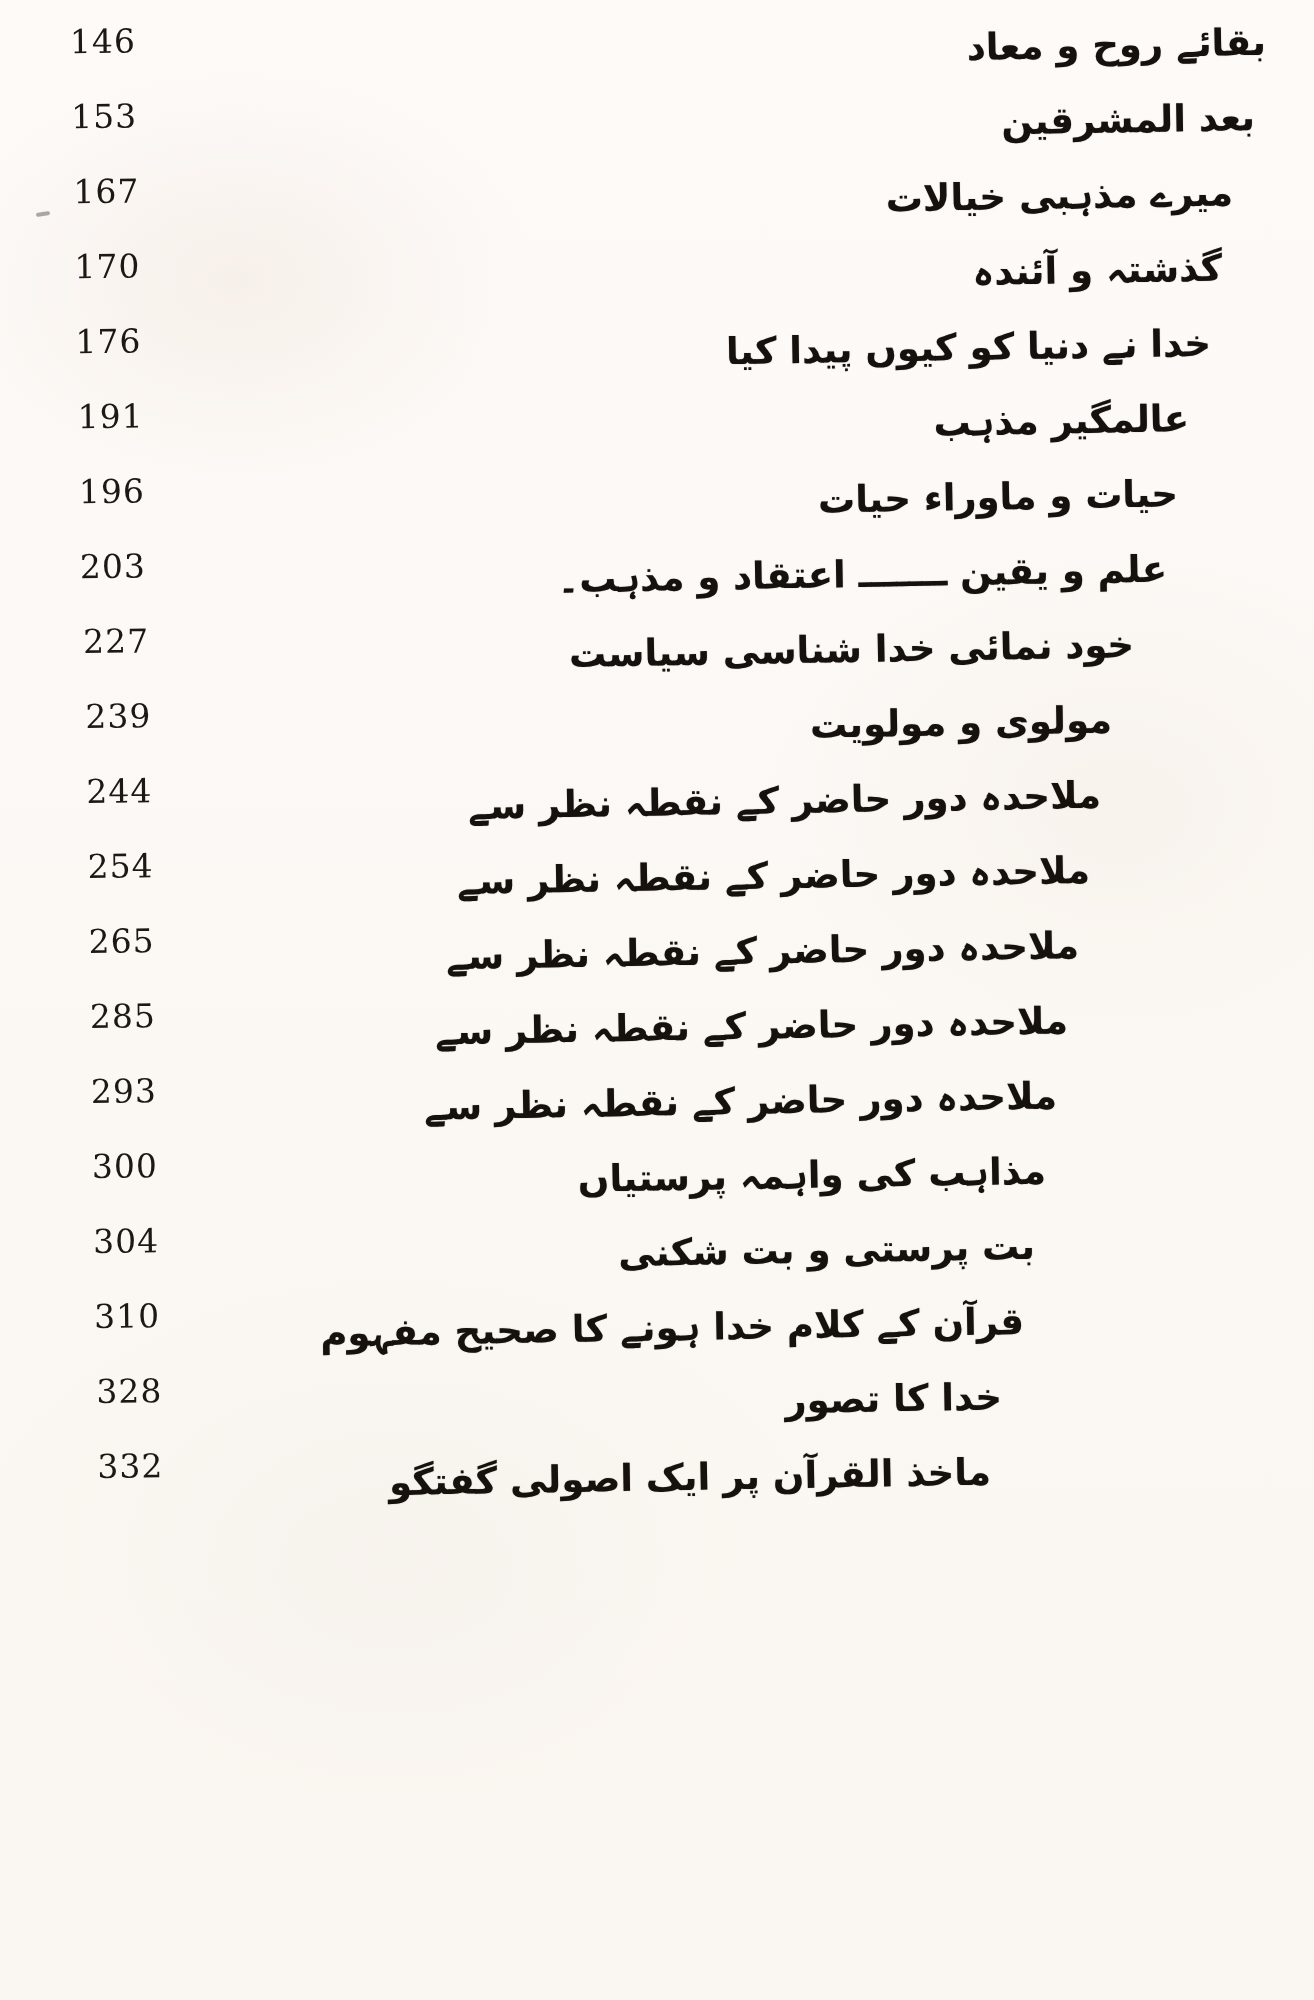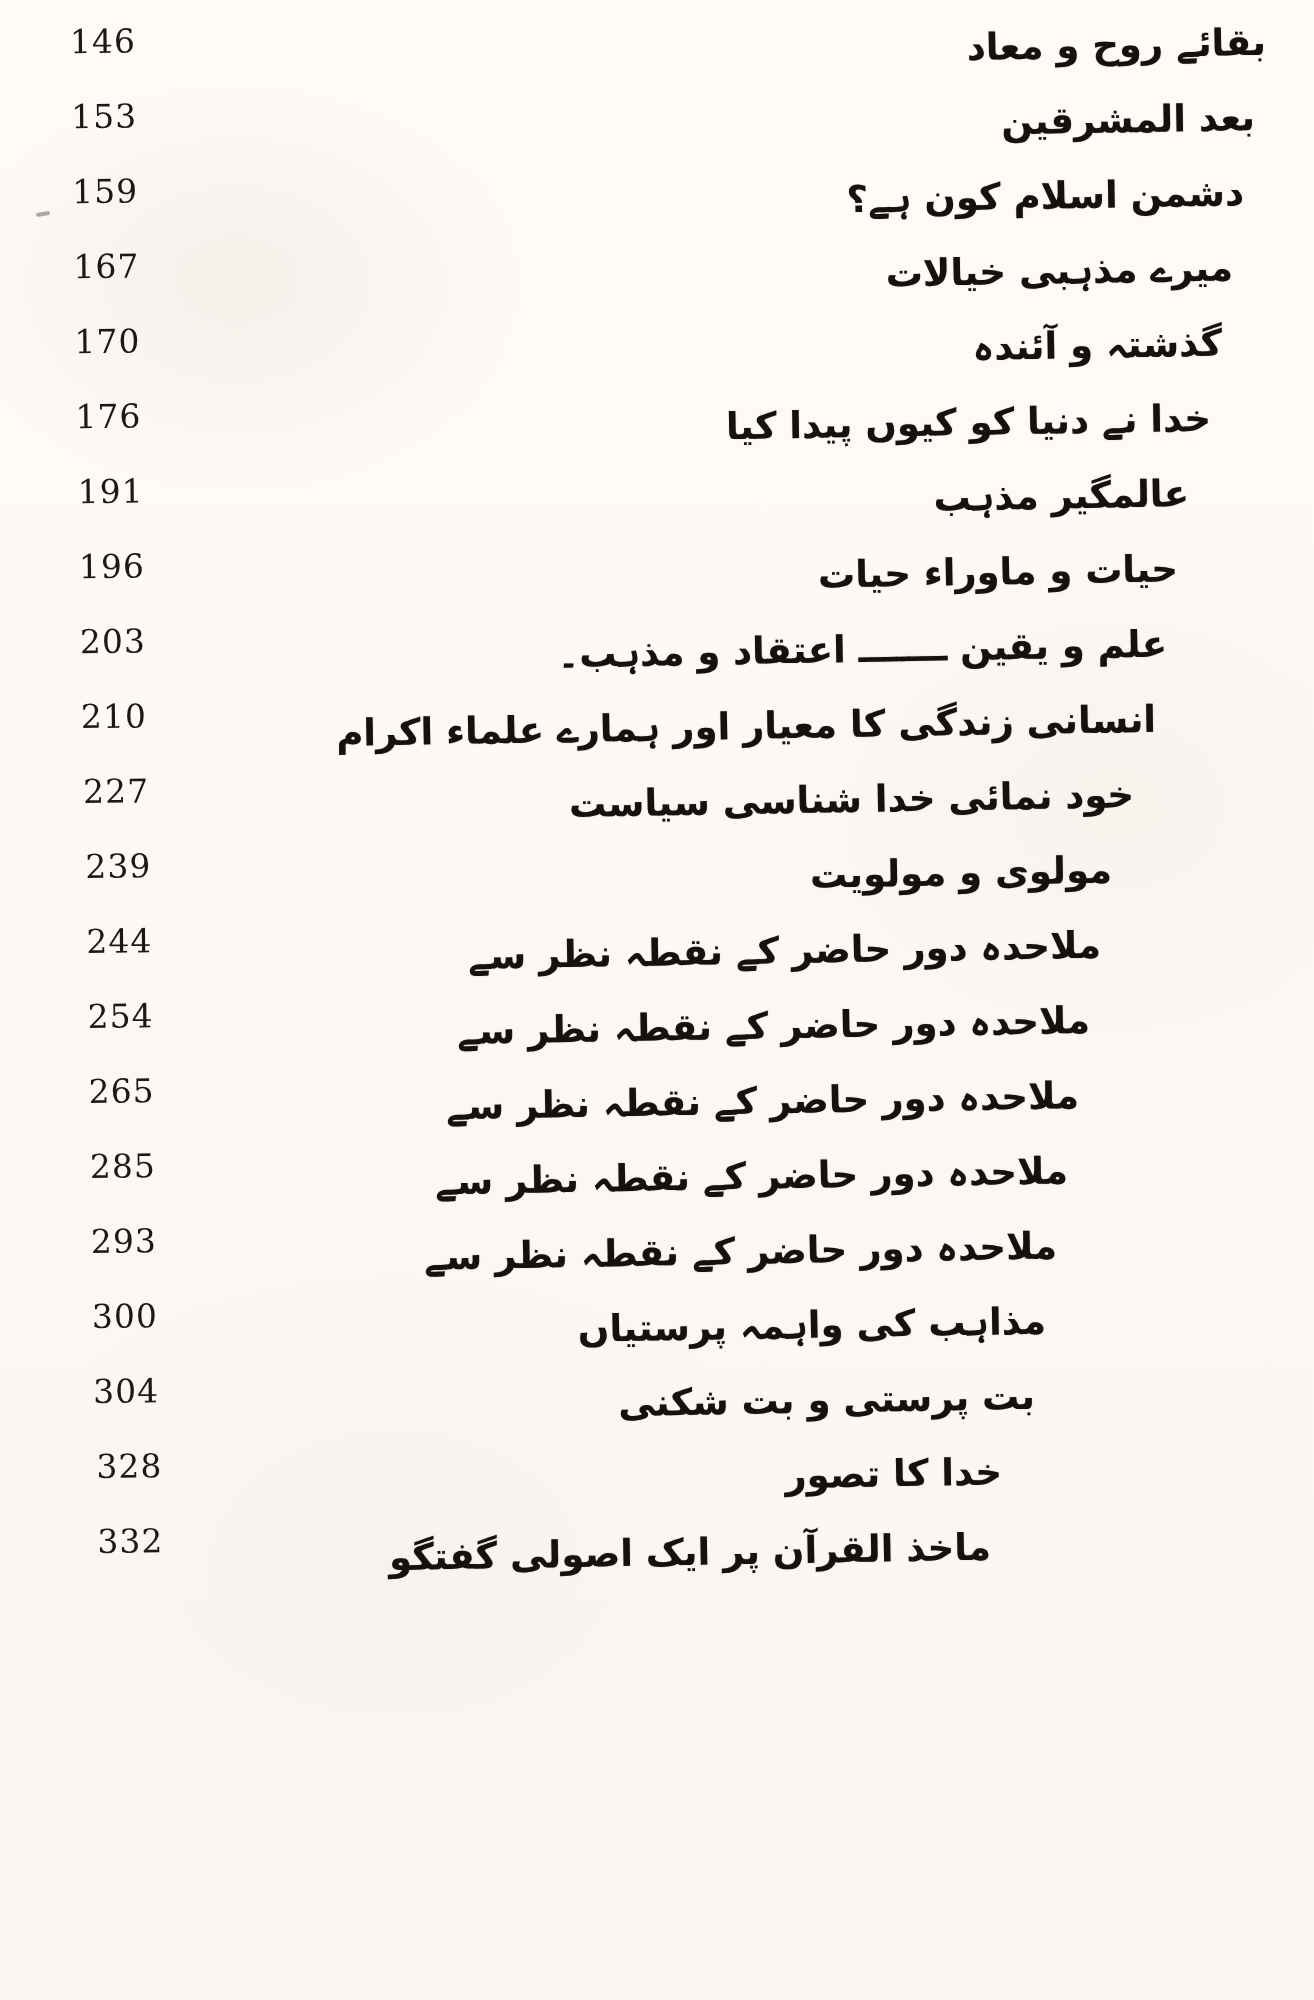--- a/index.html
+++ b/index.html
@@ -88,24 +88,20 @@
   <div class="row" style="--i: 0;">
     <span class="num">146</span>
     <span class="title">بقائے روح و معاد</span>
   </div>
 
   <div class="row" style="--i: 1;">
     <span class="num">153</span>
     <span class="title">بعد المشرقین</span>
   </div>
 
-  <div class="row" style="--i: 2;">
-    <span class="num">159</span>
-    <span class="title">دشمن اسلام کون ہے؟</span>
-  </div>
 
   <div class="row" style="--i: 3;">
     <span class="num">167</span>
     <span class="title">میرے مذہبی خیالات</span>
   </div>
 
   <div class="row" style="--i: 4;">
     <span class="num">170</span>
     <span class="title">گذشتہ و آئندہ</span>
   </div>
@@ -124,24 +120,20 @@
   <div class="row" style="--i: 8;">
     <span class="num">196</span>
     <span class="title">حیات و ماوراء حیات</span>
   </div>
 
   <div class="row" style="--i: 9;">
     <span class="num">203</span>
     <span class="title">علم و یقین ـــــــ اعتقاد و مذہب۔</span>
   </div>
 
-  <div class="row" style="--i: 10;">
-    <span class="num">210</span>
-    <span class="title">انسانی زندگی کا معیار اور ہمارے علماء اکرام</span>
-  </div>
 
 
   <div class="row" style="--i: 12;">
     <span class="num">227</span>
     <span class="title">خود نمائی خدا شناسی سیاست</span>
   </div>
 
 
   <div class="row" style="--i: 14;">
     <span class="num">239</span>
@@ -176,20 +168,24 @@
   <div class="row" style="--i: 20;">
     <span class="num">300</span>
     <span class="title">مذاہب کی واہمہ پرستیاں</span>
   </div>
 
   <div class="row" style="--i: 21;">
     <span class="num">304</span>
     <span class="title">بت پرستی و بت شکنی</span>
   </div>
 
+  <div class="row" style="--i: 22;">
+    <span class="num">310</span>
+    <span class="title">قرآن کے کلام خدا ہونے کا صحیح مفہوم</span>
+  </div>
 
 
   <div class="row" style="--i: 24;">
     <span class="num">328</span>
     <span class="title">خدا کا تصور</span>
   </div>
 
   <div class="row" style="--i: 25;">
     <span class="num">332</span>
     <span class="title">ماخذ القرآن پر ایک اصولی گفتگو</span>

